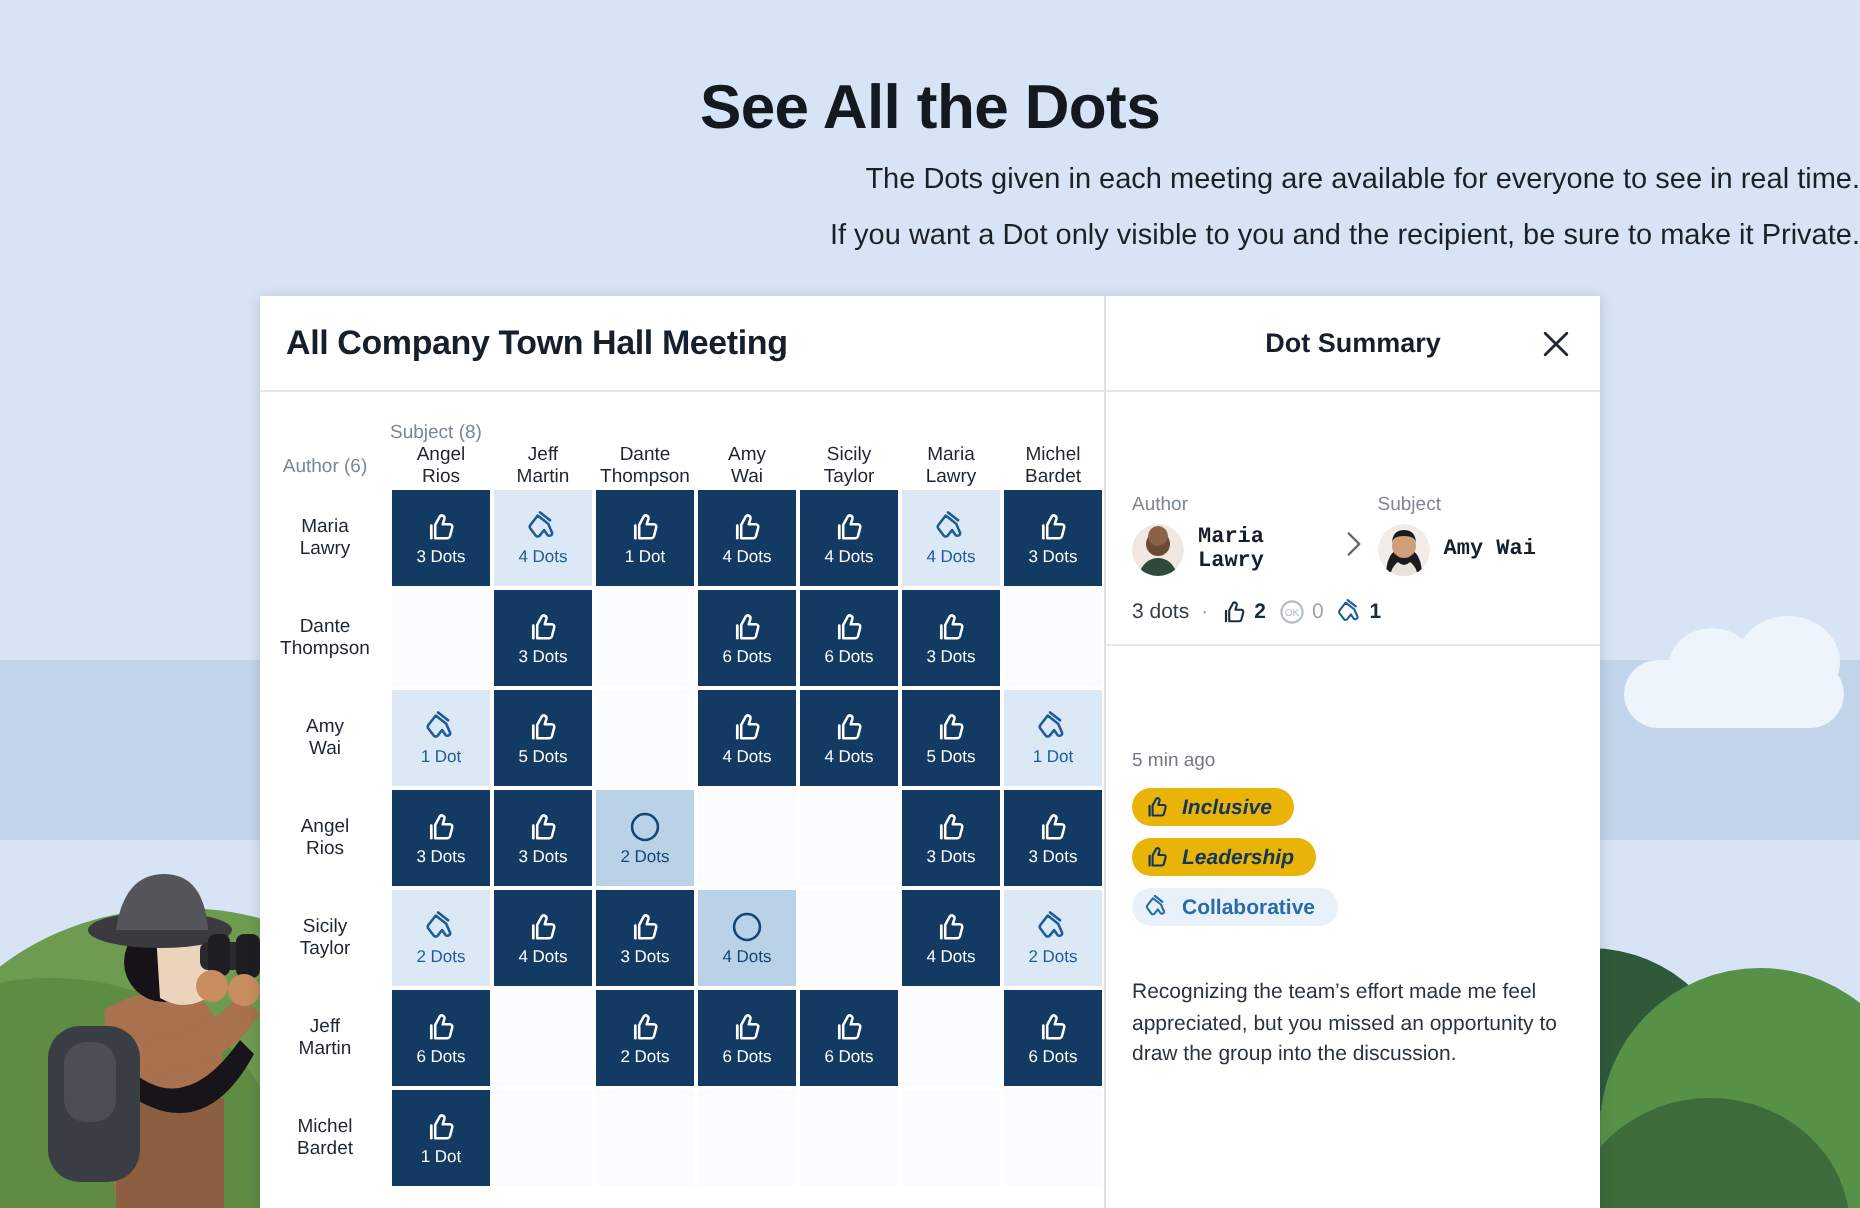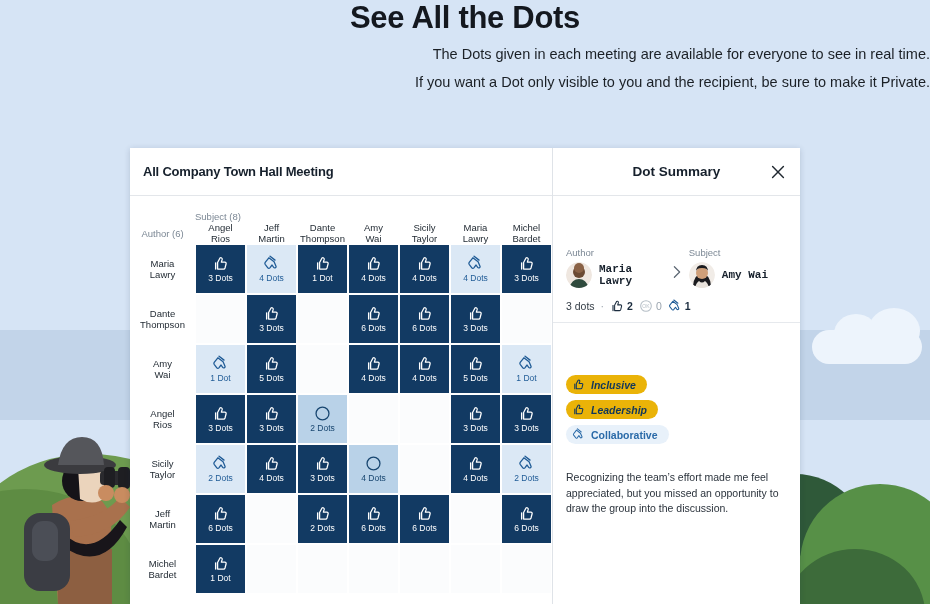--- a/index.html
+++ b/index.html
@@ -50,21 +50,21 @@
   }
   .cloud1::after {
     content: ""; position: absolute; left: 56px; top: -22px;
     width: 52px; height: 46px; background: #edf4fc; border-radius: 50%;
   }
 
   
   #hiker { position: absolute; left: 18px; bottom: 0; width: 140px; height: 195px; }
 
   
-  .headline { position: relative; z-index: 2; text-align: center; }
+  .headline { position: relative; z-index: 2; text-align: center; padding-top: 36px; }
   .headline h1 {
     font-size: 31px; font-weight: bold; color: #14181f; letter-spacing: -0.3px;
   }
   .headline p {
     font-size: 14.5px; color: #1b2026; line-height: 19px; margin-top: 9px; text-align: right;
   }
 
   
   #app-card {
     position: absolute; left: 130px; top: 148px; width: 670px; height: 456px;
@@ -73,21 +73,21 @@
     overflow: hidden;
   }
   .left-pane { width: 423px; border-right: 1px solid #dfe3e8; display: flex; flex-direction: column; }
   .right-pane { width: 247px; display: flex; flex-direction: column; background: #fff; gap: 40px; }
 
   .card-title-bar {
     height: 48px; display: flex; align-items: center; padding: 0 13px;
     border-bottom: 1px solid #e3e6ea;
   }
   .card-title {
-    font-size: 13px; font-weight: bold; color: #16202c; letter-spacing: -0.2px;
+    font-size: 17px; font-weight: bold; color: #16202c; letter-spacing: -0.2px;
   }
 
   
   .matrix-wrap { flex: 1; overflow: hidden; position: relative; }
   table.matrix { border-collapse: collapse; table-layout: fixed; width: 100%; }
   table.matrix td, table.matrix th { padding: 0; }
   .col-rowhead { width: 65px; }
   .subject-label-row td { height: 26px; vertical-align: bottom; }
   .subject-label {
     font-size: 9.5px; color: #7b8794; padding-left: 8px; padding-bottom: 2px;
@@ -692,20 +692,21 @@
               <path d="M6.6 8.8 L9.4 3.6 a1.6 1.6 0 0 1 2.6 1.6 L11 8.4 h4.2 a1.5 1.5 0 0 1 1.4 1.9 l-1.3 5 a1.8 1.8 0 0 1 -1.7 1.3 H6.6 Z" fill="none" stroke="#1f5b96" stroke-width="1.5" stroke-linejoin="round"></path>
               <path d="M4.3 9.2 v7.4" stroke="#1f5b96" stroke-width="1.6" stroke-linecap="round"></path>
             </g>
           </svg>
           <span class="stat-num">1</span>
         </span>
       </div>
     </div>
 
     <div class="panel-body">
+      <div class="timestamp">5 min ago</div>
       <div class="chips" id="tag-chips">
           <span class="chip chip-strong">
             <svg class="chip-ico" viewBox="0 0 20 20" fill="none" stroke="#10365c">
               <path d="M6.6 8.8 L9.4 3.6 a1.6 1.6 0 0 1 2.6 1.6 L11 8.4 h4.2 a1.5 1.5 0 0 1 1.4 1.9 l-1.3 5 a1.8 1.8 0 0 1 -1.7 1.3 H6.6 Z" stroke-width="1.6" stroke-linejoin="round"></path>
               <path d="M4.3 9.2 v7.4" stroke-width="1.7" stroke-linecap="round"></path>
             </svg>
             <span>Inclusive</span>
           </span>
           <span class="chip chip-strong">
             <svg class="chip-ico" viewBox="0 0 20 20" fill="none" stroke="#10365c">

